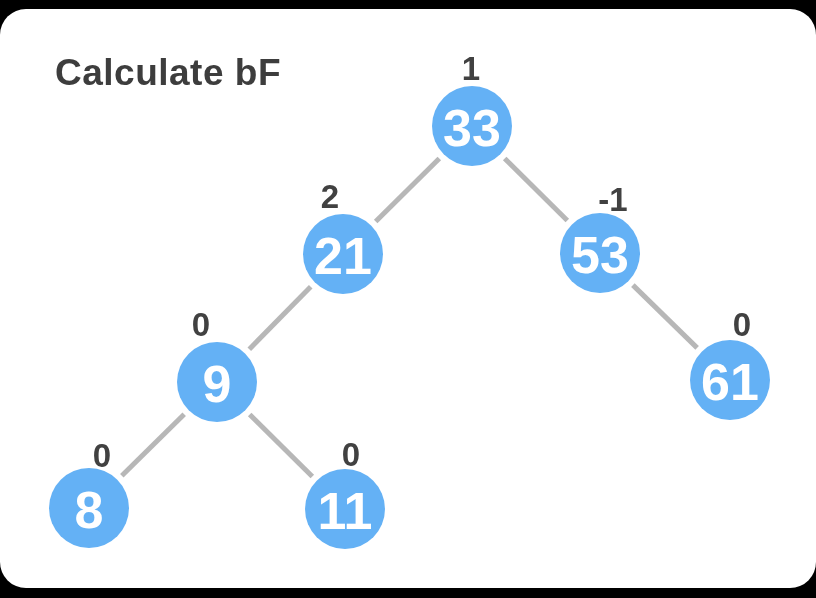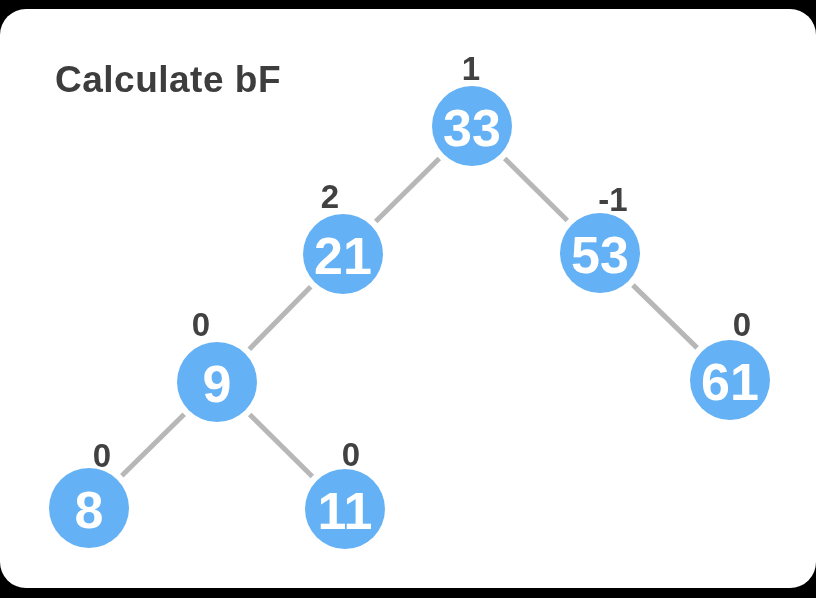--- a/index.html
+++ b/index.html
@@ -17,21 +17,21 @@
     background: #ffffff;
     border-radius: 26px;
   }
   #tree-svg {
     position: absolute;
     left: 0; top: 0;
     width: 816px; height: 598px;
   }
   #title {
     position: absolute;
-    left: 55px; top: 59px;
+    left: 55px; top: 52px;
     font-size: 37px;
     font-weight: 700;
     letter-spacing: 0.5px;
   }
   .edge { stroke-linecap: butt; }
   .node-value {
     font-family: "Liberation Sans", sans-serif;
     font-size: 52px;
     font-weight: 700;
     text-anchor: middle;

